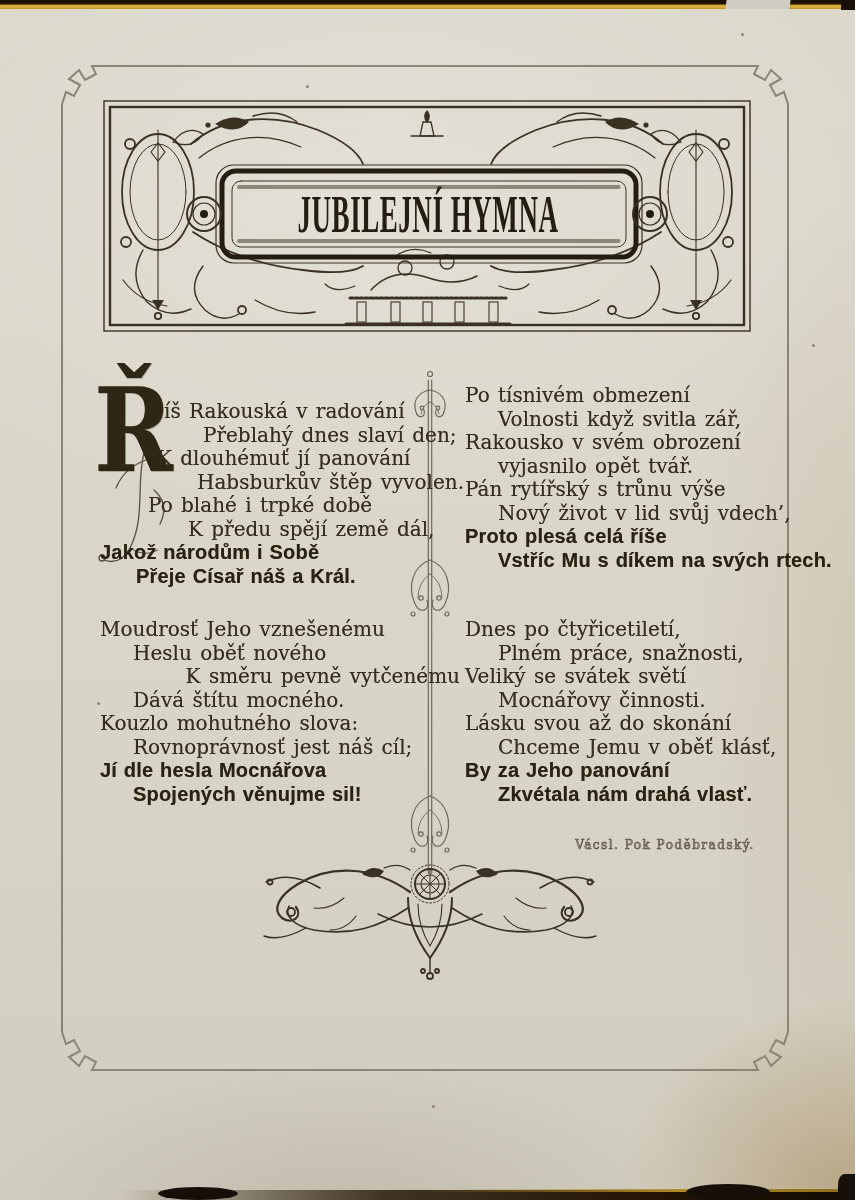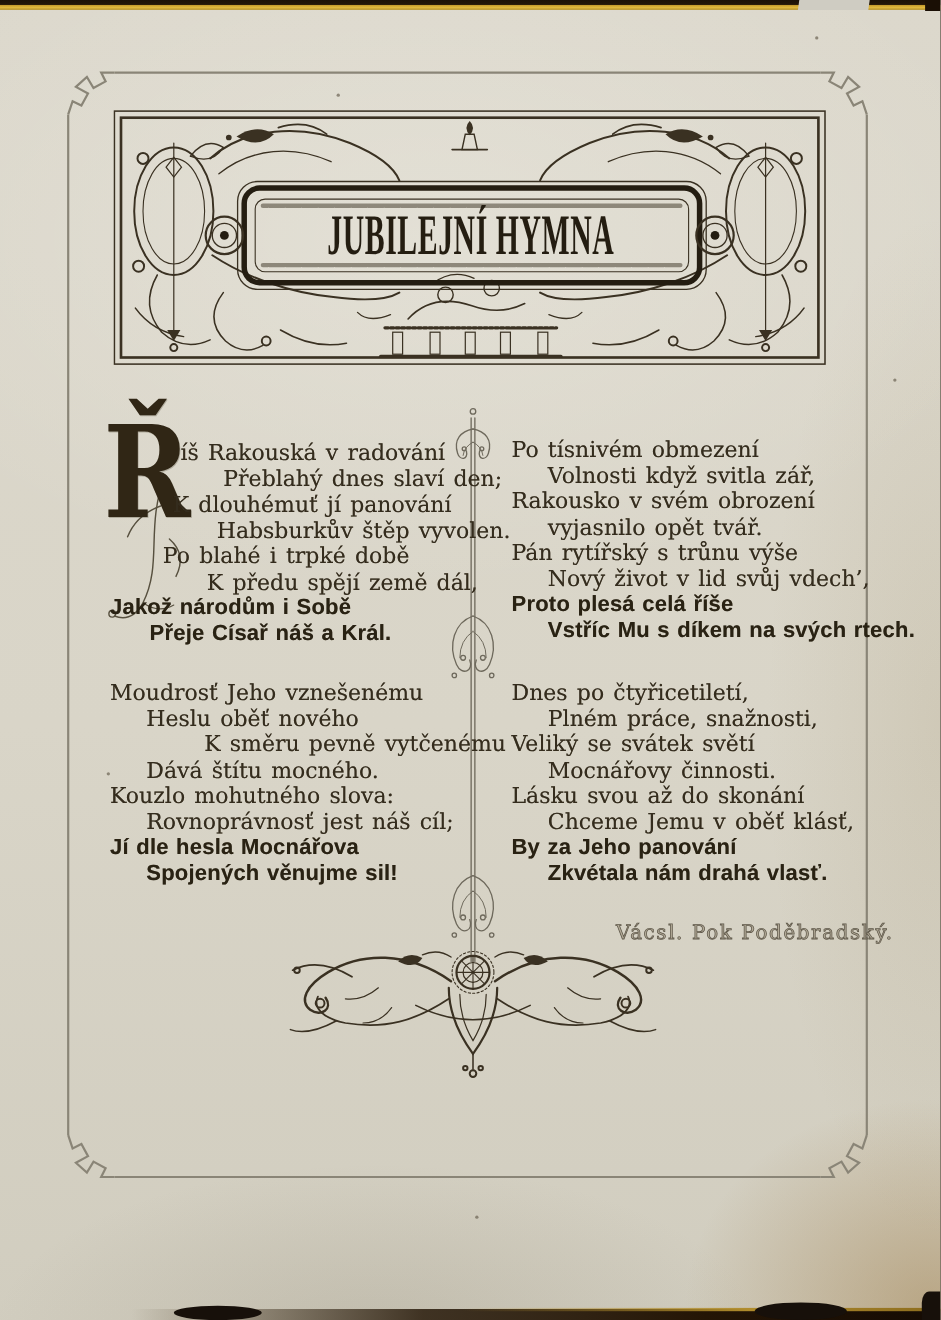--- a/index.html
+++ b/index.html
@@ -31,35 +31,35 @@
   
   .banner{position:absolute;left:103px;top:100px;width:648px;height:232px;}
   .banner svg{position:absolute;left:0;top:0;}
   .title{position:absolute;left:152px;top:88px;width:346px;height:52px;
     display:flex;align-items:center;justify-content:center;white-space:nowrap;
     font-family:"Liberation Serif",serif;font-weight:700;font-size:52px;color:#241d11;
     transform:scaleX(.52);letter-spacing:1px;}
   
   .stanza{position:absolute;width:360px;}
   .st-l1{left:100px;top:400px;} .st-l2{left:100px;top:618px;}
-  .st-r1{left:465px;top:397px;} .st-r2{left:465px;top:618px;}
+  .st-r1{left:465px;top:384px;} .st-r2{left:465px;top:618px;}
   .poem-line{line-height:23.5px;font-size:20px;color:#342c1d;white-space:nowrap;
     word-spacing:2px;text-shadow:0 0 .4px rgba(52,44,29,.55);}
   .poem-line.bold{font-family:"Liberation Sans",sans-serif;font-weight:700;font-size:20px;
     letter-spacing:.2px;color:#292213;word-spacing:1px;}
   .dropcap{position:absolute;left:94px;top:372px;font-family:"DejaVu Serif",serif;
     font-weight:700;font-size:116px;line-height:1;color:#302615;
     transform:scaleX(.82);transform-origin:left top;text-shadow:1px 1px 0 rgba(48,38,21,.25);}
   .dropflourish{position:absolute;left:88px;top:430px;}
   
   .divider{position:absolute;left:405px;top:368px;}
   .tailpiece{position:absolute;left:258px;top:852px;}
   
   .signature{position:absolute;left:560px;top:838px;width:210px;text-align:center;
-    font-family:"DejaVu Serif",serif;font-size:18px;letter-spacing:1.5px;color:#b3ab98;
+    font-family:"DejaVu Serif",serif;font-size:12px;letter-spacing:1.5px;color:#b3ab98;
     -webkit-text-stroke:.7px #5f584a;white-space:nowrap;}
 </style>
 </head>
 <body>
 
 <div class="scan">
 
   <div class="edge-top"></div>
   <div class="edge-top-tab"></div>
   <div class="edge-top-corner"></div>

